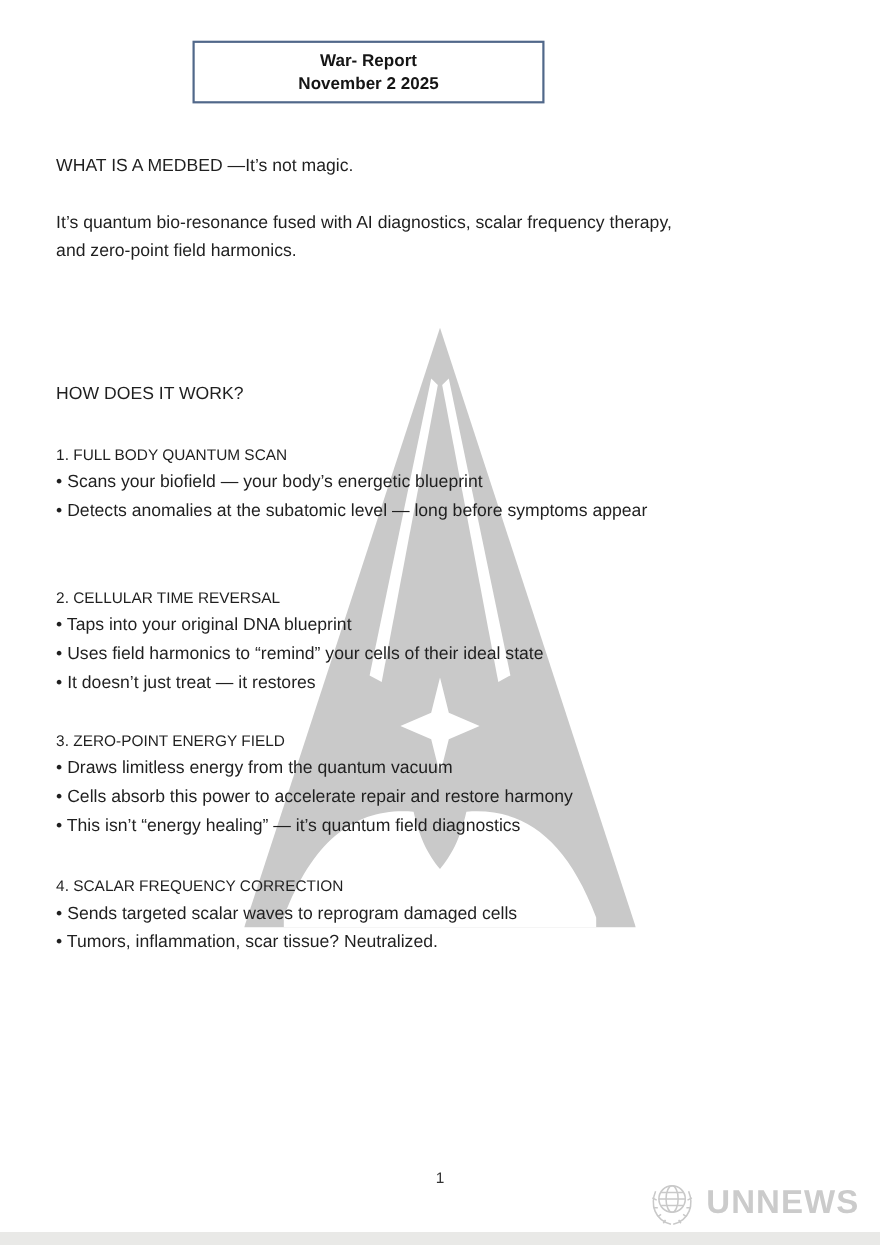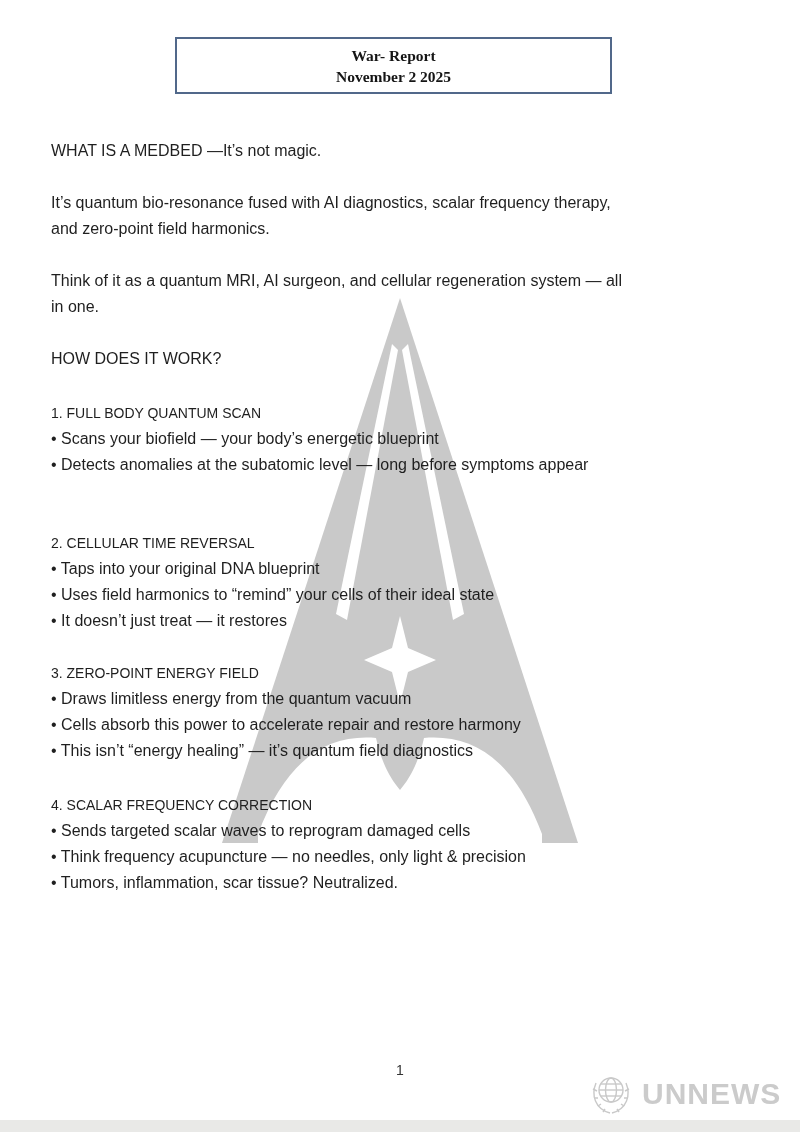--- a/index.html
+++ b/index.html
@@ -7,25 +7,24 @@
     width:800px;height:1132px;position:relative;overflow:hidden;
     background:#ffffff;
     font-family:"Liberation Sans","DejaVu Sans",sans-serif;
     color:#1f1f1f;
   }
   .page{position:absolute;inset:0;}
   
   .watermark{position:absolute;left:222px;top:298px;width:356px;height:550px;z-index:0;}
   
   .title-box{
-    position:absolute;left:175px;top:37px;width:437px;height:57px;
+    position:absolute;left:175px;top:37px;width:320px;height:57px;
     border:2px solid #51688a;box-sizing:border-box;z-index:2;
     display:flex;flex-direction:column;align-items:center;justify-content:center;
     background:transparent;
-    font-family:Liberation Serif, serif;
   }
   .title-box .t{
     font-size:15.5px;font-weight:bold;line-height:21px;color:#151515;
     white-space:nowrap;
   }
   
   .block{position:absolute;left:51px;z-index:1;}
   .line{font-size:16px;line-height:26px;white-space:nowrap;}
   .heading{font-size:14px;line-height:26px;white-space:nowrap;}
   
@@ -67,24 +66,20 @@
 
   <div class="block" style="top:138px">
     <div class="line">WHAT IS A MEDBED —It’s not magic.</div>
   </div>
 
   <div class="block" style="top:190px">
     <div class="line">It’s quantum bio-resonance fused with AI diagnostics, scalar frequency therapy,</div>
     <div class="line">and zero-point field harmonics.</div>
   </div>
 
-  <div class="block" style="top:268px">
-    <div class="line">Think of it as a quantum MRI, AI surgeon, and cellular regeneration system — all</div>
-    <div class="line">in one.</div>
-  </div>
 
   <div class="block" style="top:346px">
     <div class="line">HOW DOES IT WORK?</div>
   </div>
 
   <div class="block" style="top:400px">
     <div class="heading">1. FULL BODY QUANTUM SCAN</div>
     <div class="line">• Scans your biofield — your body’s energetic blueprint</div>
     <div class="line">• Detects anomalies at the subatomic level — long before symptoms appear</div>
   </div>
@@ -99,21 +94,20 @@
   <div class="block" style="top:660px">
     <div class="heading">3. ZERO-POINT ENERGY FIELD</div>
     <div class="line">• Draws limitless energy from the quantum vacuum</div>
     <div class="line">• Cells absorb this power to accelerate repair and restore harmony</div>
     <div class="line">• This isn’t “energy healing” — it’s quantum field diagnostics</div>
   </div>
 
   <div class="block" style="top:792px">
     <div class="heading">4. SCALAR FREQUENCY CORRECTION</div>
     <div class="line">• Sends targeted scalar waves to reprogram damaged cells</div>
-    <div class="line">• Think frequency acupuncture — no needles, only light &amp; precision</div>
     <div class="line">• Tumors, inflammation, scar tissue? Neutralized.</div>
   </div>
 
   <div class="page-number">1</div>
 
   <div class="unnews">
     <svg width="46" height="46" viewBox="0 0 46 46" aria-hidden="true">
       <g stroke="#c9c9c9" fill="none" stroke-width="1.4">
         <circle cx="23" cy="19" r="12"></circle>
         <ellipse cx="23" cy="19" rx="5.5" ry="12"></ellipse>

